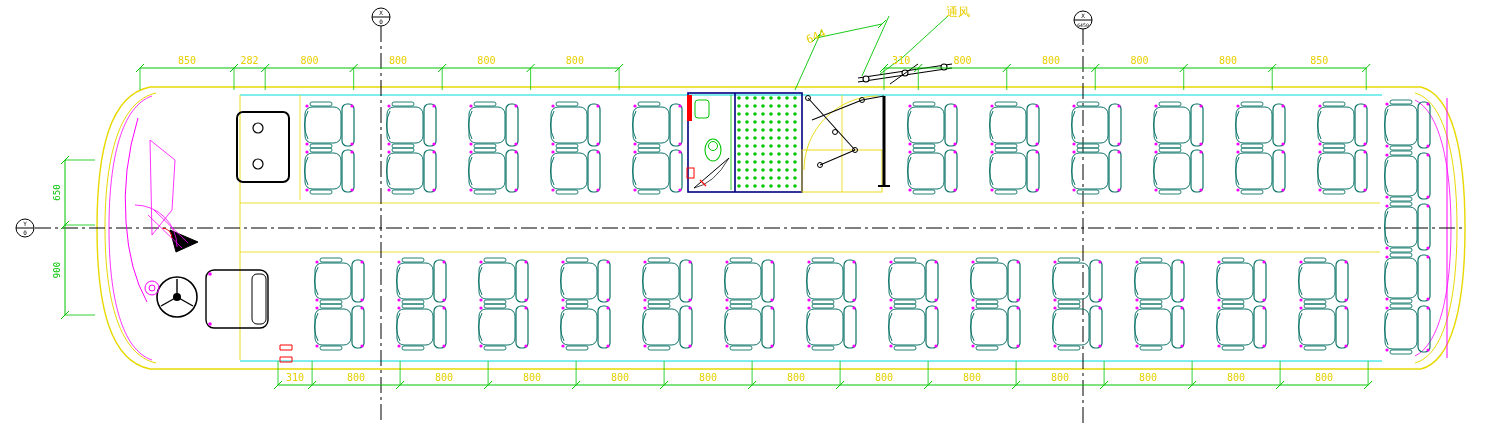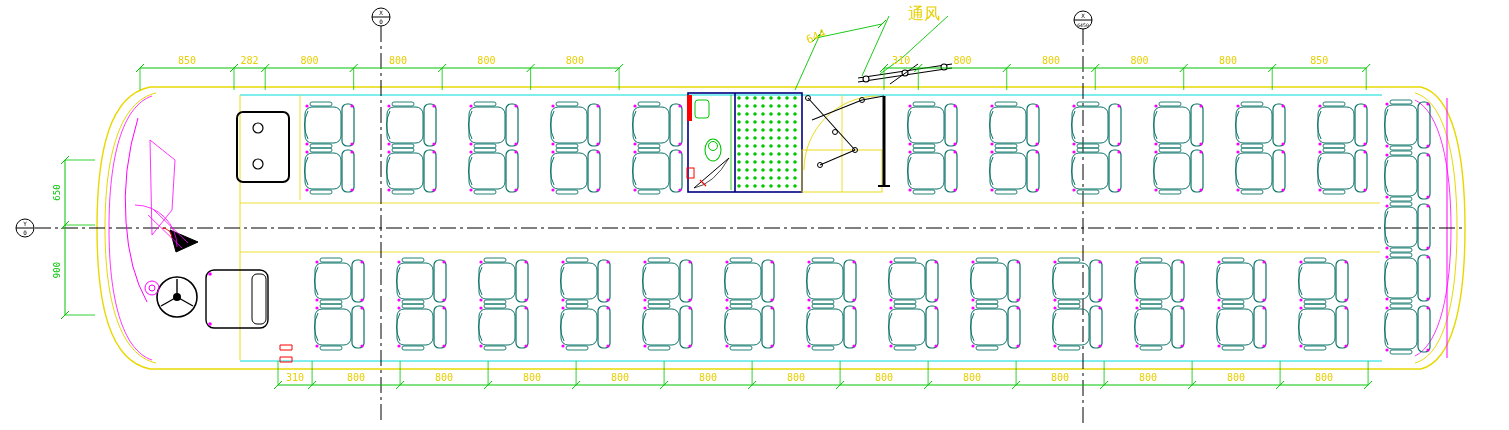--- a/index.html
+++ b/index.html
@@ -1,20 +1,20 @@
 <!DOCTYPE html>
 <html><head>
 <meta charset="utf-8">
 <style>
   html,body{margin:0;padding:0;background:#ffffff;}
   #canvas{position:relative;width:1509px;height:430px;background:#ffffff;overflow:hidden;
           font-family:"DejaVu Sans Mono",monospace;}
   #plan{position:absolute;left:0;top:0;}
   .label{position:absolute;font-family:"DejaVu Sans Mono",monospace;white-space:nowrap;}
-  #vent-label{left:908px;top:4px;font-size:16px;}
+  #vent-label{left:946px;top:4px;font-size:12px;}
   #door-dim-label{left:806px;top:30px;font-size:11px;transform:rotate(-24deg);}
 </style>
 </head>
 <body>
 
 <div id="canvas">
   <svg id="plan" width="1509" height="430" viewBox="0 0 1509 430">
       <g>
         <line x1="150" y1="87" x2="1421" y2="87" stroke="#e8d800" stroke-width="1.4" fill="none"></line>
         <line x1="150" y1="369" x2="1421" y2="369" stroke="#e8d800" stroke-width="1.4" fill="none"></line>

